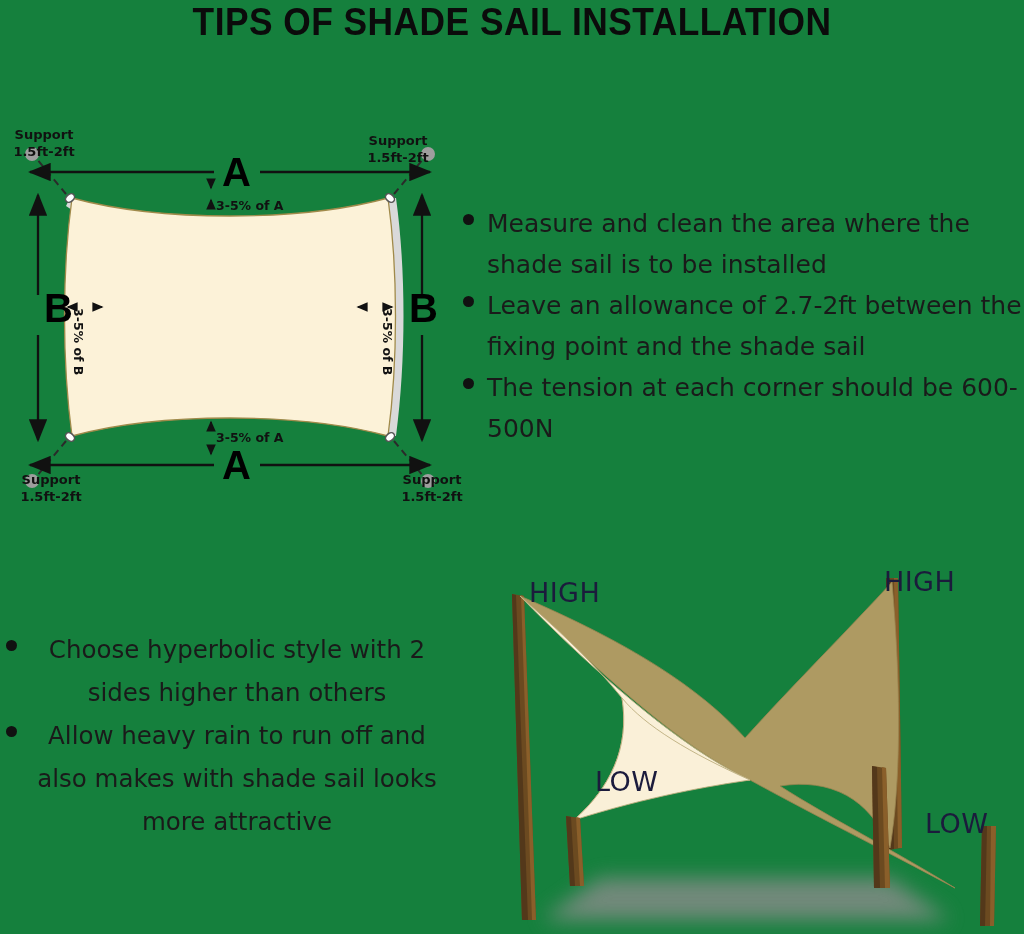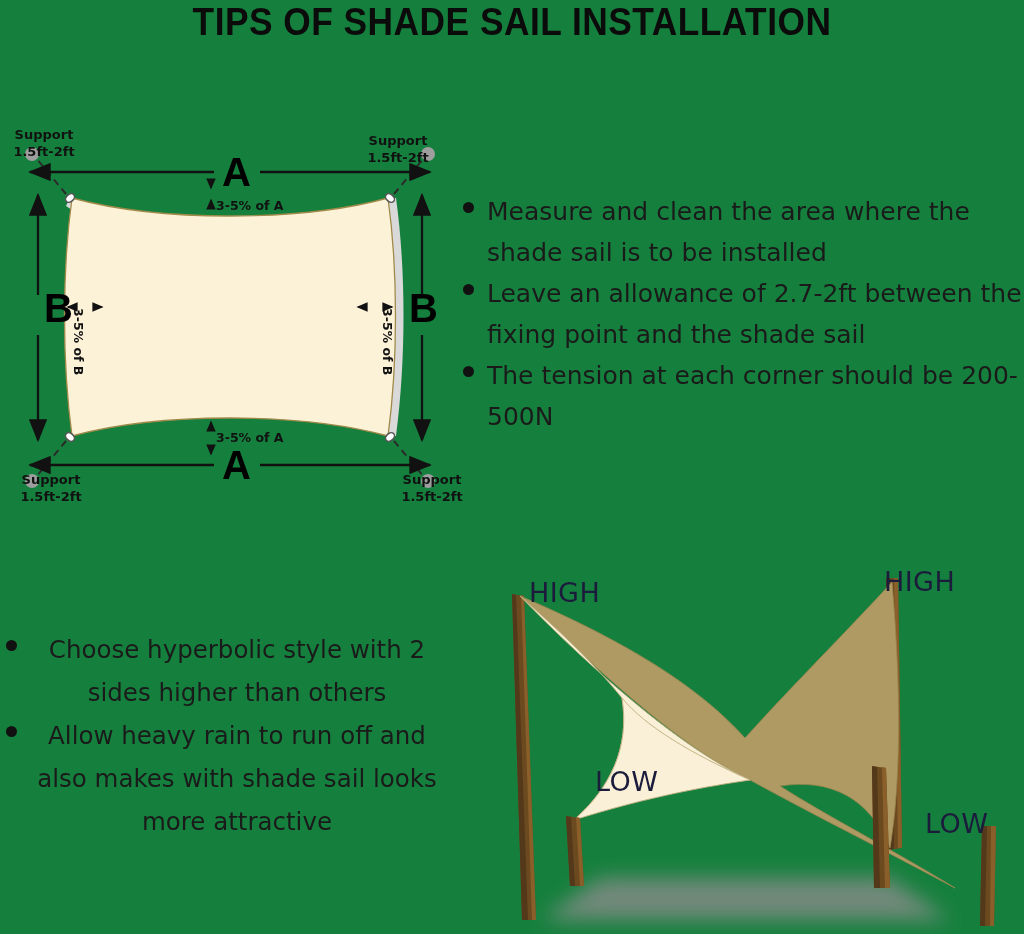--- a/index.html
+++ b/index.html
@@ -43,21 +43,21 @@
     background:#111;
     margin-top:11px;
     margin-right:13px;
   }
   .bullet-text{
     flex:1 1 auto;
     color:#1a1a1a;
   }
 
   #bullets-top{
-    left:463px;top:191px;width:562px;
+    left:463px;top:203px;width:562px;
   }
   #bullets-top .bullet-text{
     font-size:25px;line-height:41px;
   }
   #bullets-top .bullet-row{margin-bottom:0px;}
 
   #bullets-bottom{
     left:6px;top:628px;width:440px;text-align:center;
   }
   #bullets-bottom .bullet-text{
@@ -225,21 +225,21 @@
     <div class="bullet-row">
       <span class="bullet-dot"></span>
       <span class="bullet-text">Measure and clean the area where the shade sail is to be installed</span>
     </div>
     <div class="bullet-row">
       <span class="bullet-dot"></span>
       <span class="bullet-text">Leave an allowance of 2.7-2ft between the fixing point and the shade sail</span>
     </div>
     <div class="bullet-row">
       <span class="bullet-dot"></span>
-      <span class="bullet-text">The tension at each corner should be 200-500N</span>
+      <span class="bullet-text">The tension at each corner should be 600-500N</span>
     </div>
   </div>
 
   <div class="bullets" id="bullets-bottom">
     <div class="bullet-row">
       <span class="bullet-dot"></span>
       <span class="bullet-text">Choose hyperbolic style with 2 sides higher than others</span>
     </div>
     <div class="bullet-row">
       <span class="bullet-dot"></span>

